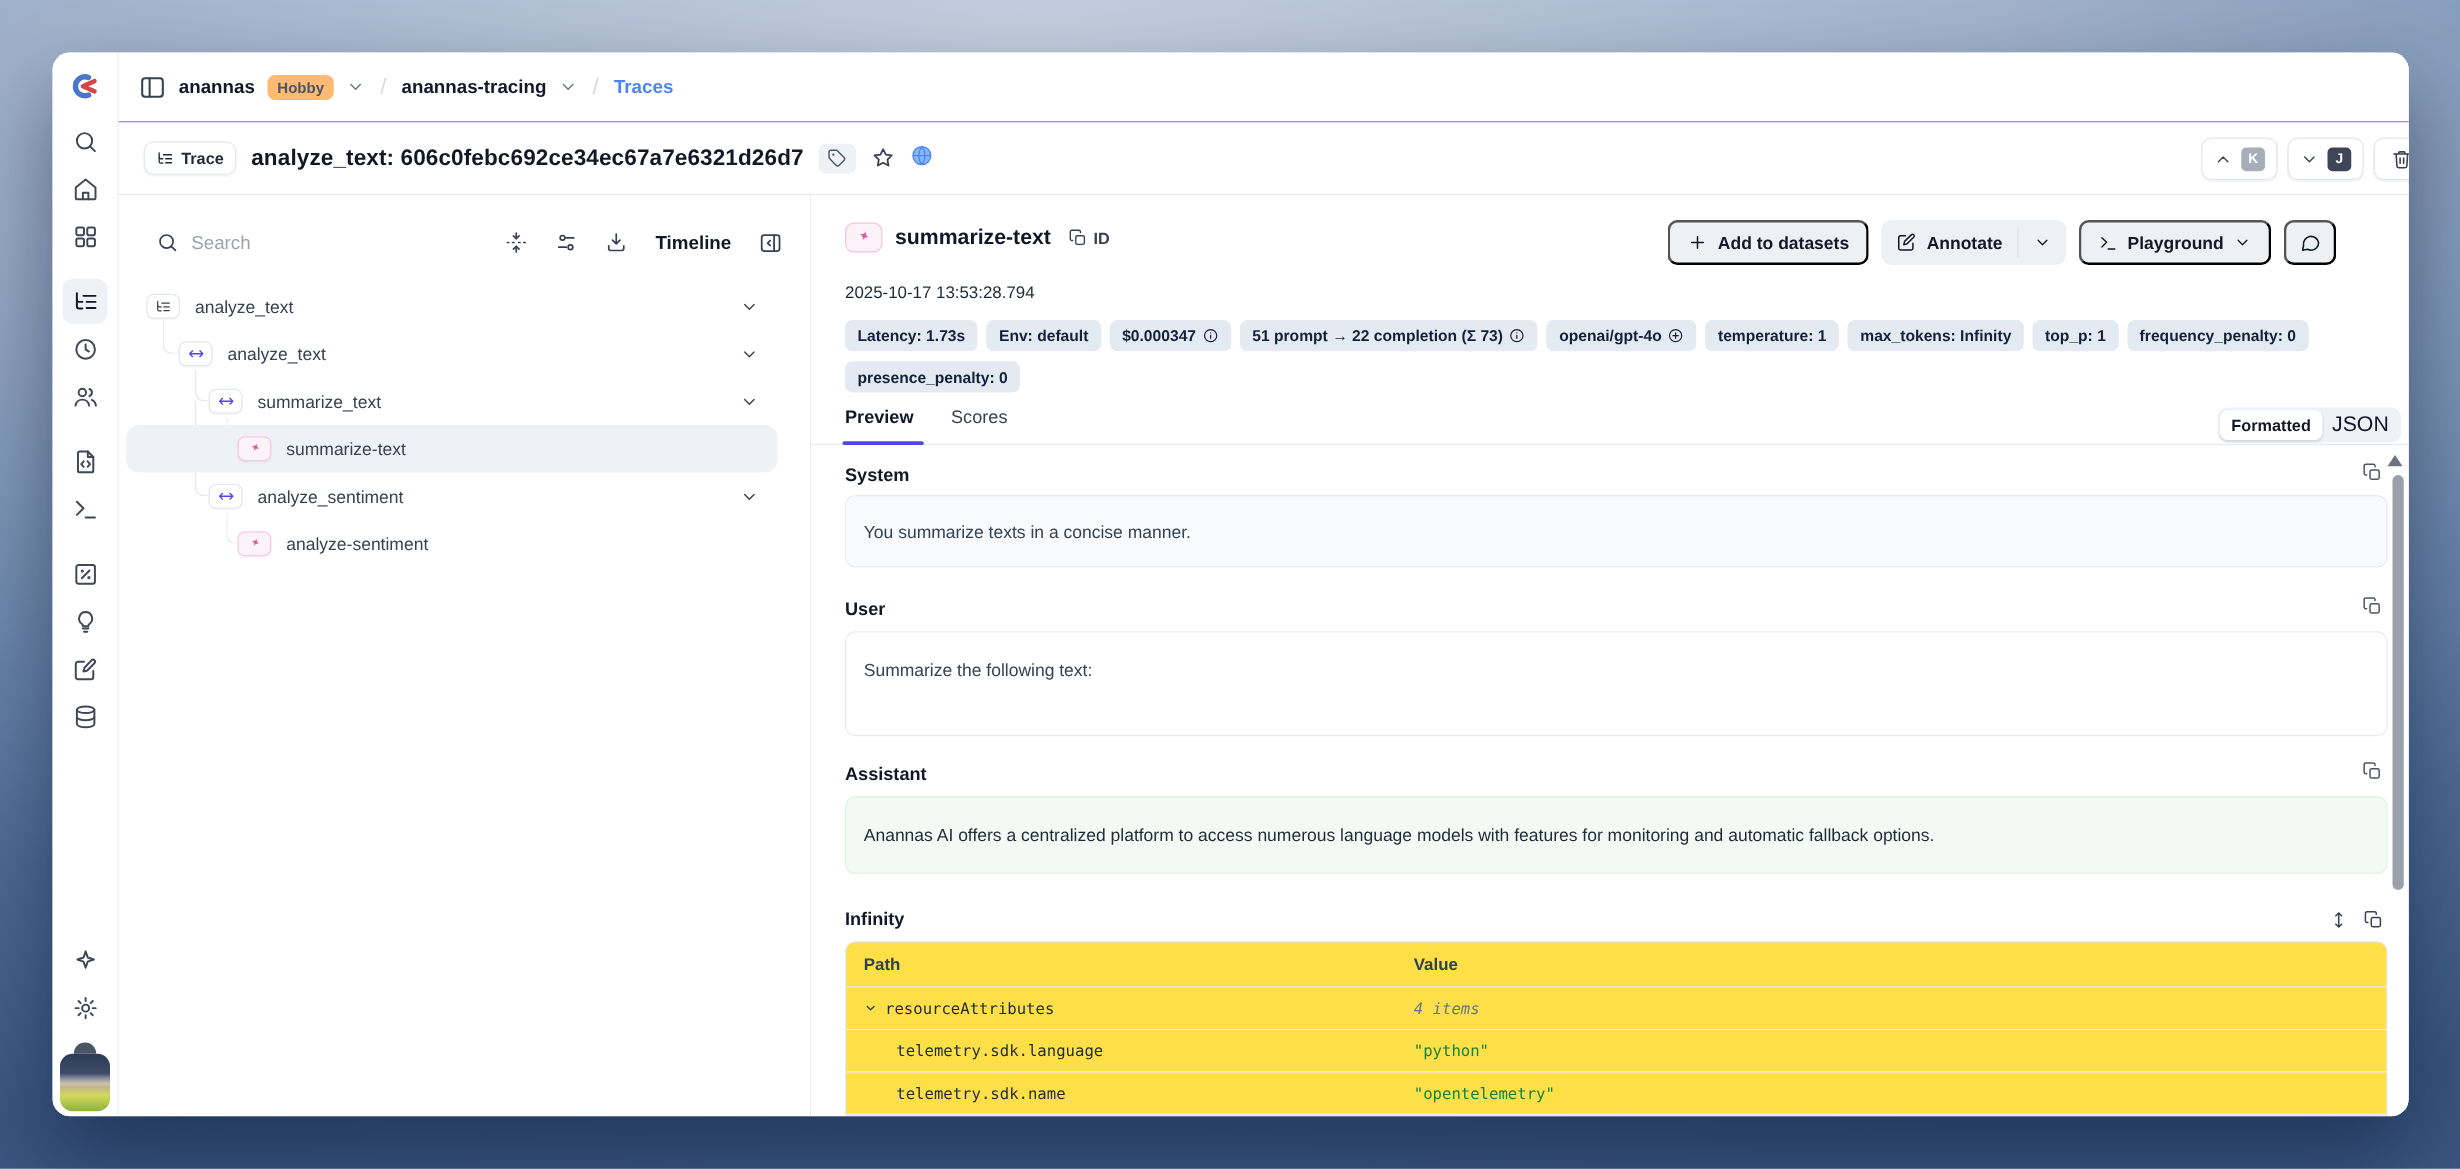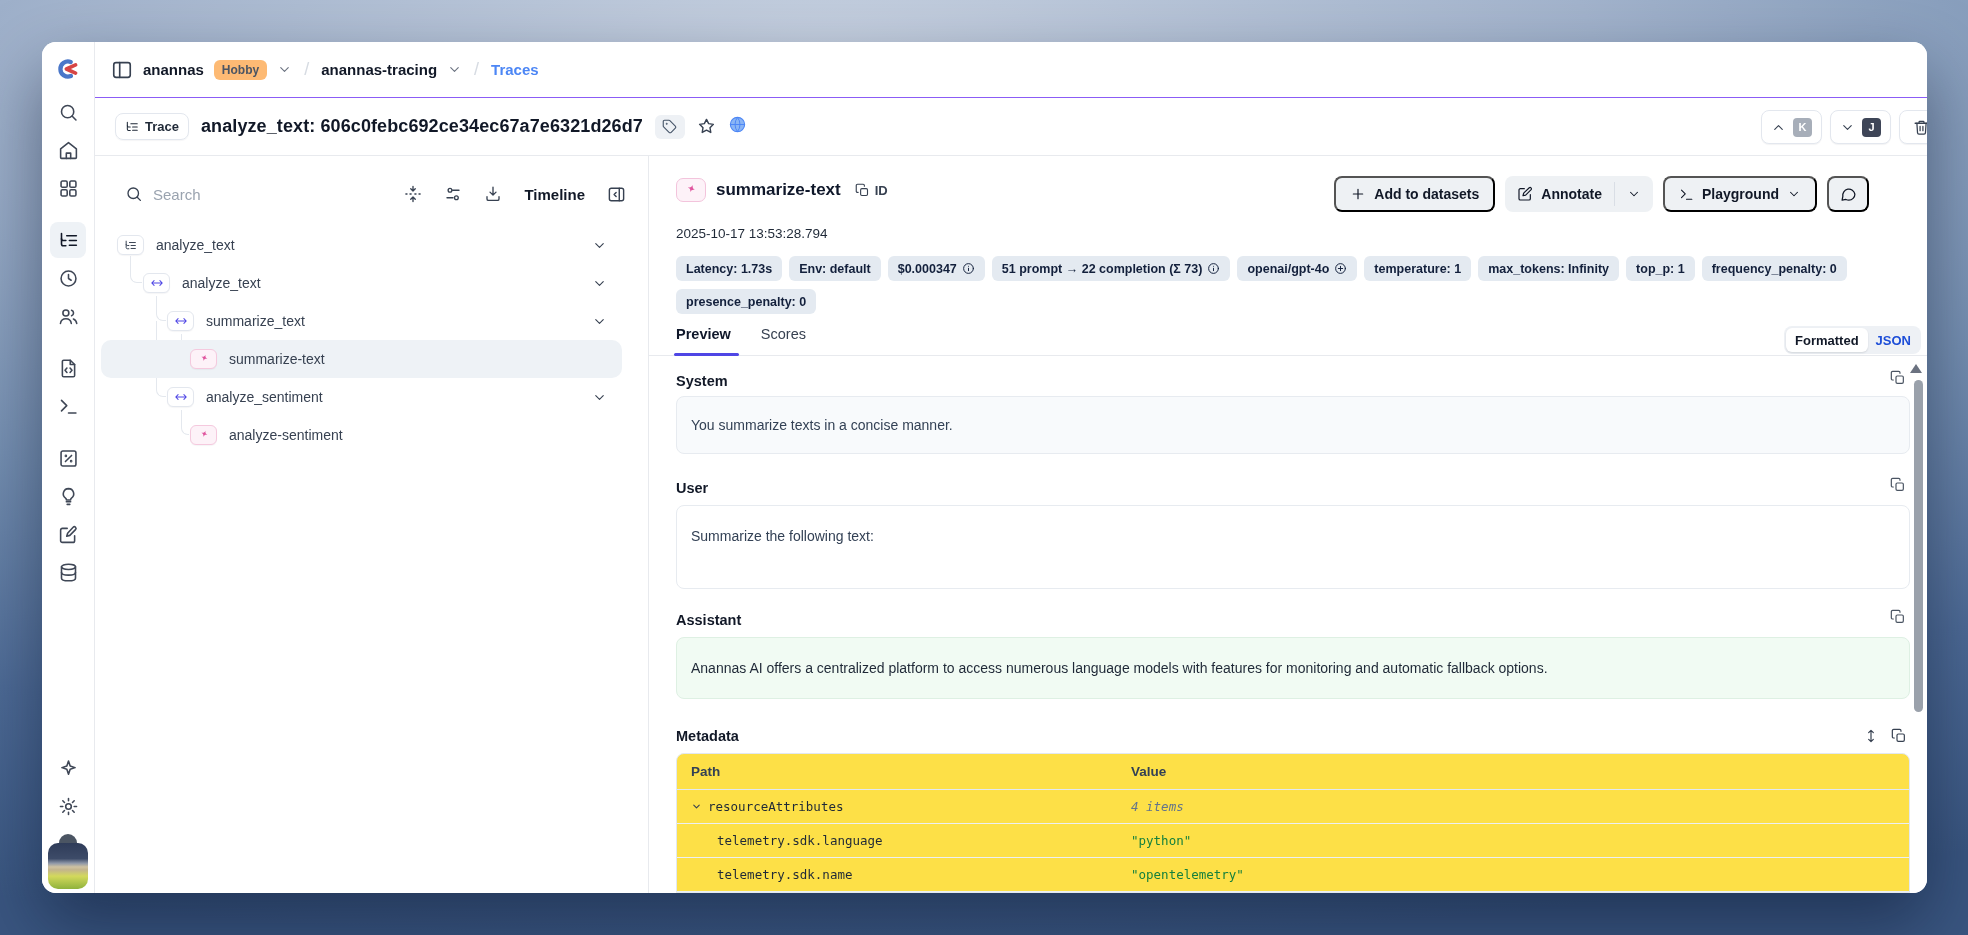--- a/index.html
+++ b/index.html
@@ -71,21 +71,21 @@
   .badges{position:absolute;left:27px;display:flex;gap:7px;white-space:nowrap}
   .b1{top:100px}.b2{top:133px}
   .badge{display:flex;align-items:center;gap:5px;background:#e4eaf1;border-radius:6px;height:25px;padding:0 10px;font-size:12.5px;font-weight:700;color:#13203c;flex:none;cursor:default}
   .badge .bic{color:#13203c}
   .tabrow{position:absolute;left:0;right:0;top:164px;height:36px;border-bottom:1px solid #e8eaee;display:flex;align-items:flex-start;padding-left:27px;gap:30px}
   .tab{font-size:14.5px;padding-top:6px;height:36px;position:relative;cursor:pointer;color:#374151}
   .tab.active{font-weight:700;color:#0f172a}
   .tab.active::after{content:"";position:absolute;left:-2px;right:-8px;bottom:0;height:3px;background:#4f46e5;border-radius:2px}
   .fmt-toggle{position:absolute;right:6px;top:170px;height:28px;background:#eef1f5;border-radius:8px;display:flex;align-items:center;padding:2px}
   .fmt-on{background:#fff;border-radius:6px;height:24px;display:flex;align-items:center;padding:0 9px;font-size:13px;font-weight:700;color:#111827;box-shadow:0 1px 2px rgba(16,24,40,.12);cursor:pointer}
-  .fmt-off{padding:0 8px;font-size:13px;font-weight:700;color:#1d4ed8;cursor:pointer}
+  .fmt-off{padding:0 8px;font-size:17px;font-weight:400;color:#0f172a;cursor:pointer}
 
   .shead{position:absolute;left:27px;font-size:14.5px;font-weight:700;color:#111827}
   .copyic{position:absolute;color:#4b5563;cursor:pointer}
   .box{position:absolute;left:27px;right:17px;border:1px solid #e7ebf0;border-radius:8px;font-size:14px;color:#334155}
   .box.sys{top:240px;height:58px;background:#f8fafc;display:flex;align-items:center;padding:0 14px}
   .box.usr{top:349px;height:84px;background:#fff;padding:18px 14px 0;line-height:24px}
   .box.ast{top:481px;height:62px;background:#f1fbf3;border-color:#def0e3;display:flex;align-items:center;padding:0 14px;color:#1f2937}
 
   .mtable{position:absolute;left:27px;right:17px;top:597px;border:1px solid #e2e8f0;border-radius:8px 8px 0 0;overflow:hidden;background:#fde047}
   .mrow{display:grid;grid-template-columns:440px 1fr;align-items:center;border-bottom:1px solid #eceff3}
@@ -539,21 +539,21 @@
     <span class="copyic" style="right:21px;top:453px">
         <svg class="i" width="16" height="16" viewBox="0 0 24 24">
           <rect x="9" y="9" width="11" height="11" rx="2"></rect>
           <path d="M5 15H4a2 2 0 0 1-2-2V4a2 2 0 0 1 2-2h9a2 2 0 0 1 2 2v1"></path>
         </svg>
       </span>
     <div class="box ast">
         <span>Anannas AI offers a centralized platform to access numerous language models with features for monitoring and automatic fallback options.</span>
       </div>
 
-    <div class="shead" style="top:572px">Metadata</div>
+    <div class="shead" style="top:572px">Infinity</div>
     <div class="mhicons">
       <span class="iconbtn">
           <svg class="i" width="16" height="16" viewBox="0 0 24 24">
             <path d="M12 4v16M8.5 7 12 3.5 15.5 7M8.5 17 12 20.5 15.5 17"></path>
           </svg>
         </span>
       <span class="iconbtn">
           <svg class="i" width="16" height="16" viewBox="0 0 24 24">
             <rect x="9" y="9" width="11" height="11" rx="2"></rect>
             <path d="M5 15H4a2 2 0 0 1-2-2V4a2 2 0 0 1 2-2h9a2 2 0 0 1 2 2v1"></path>

